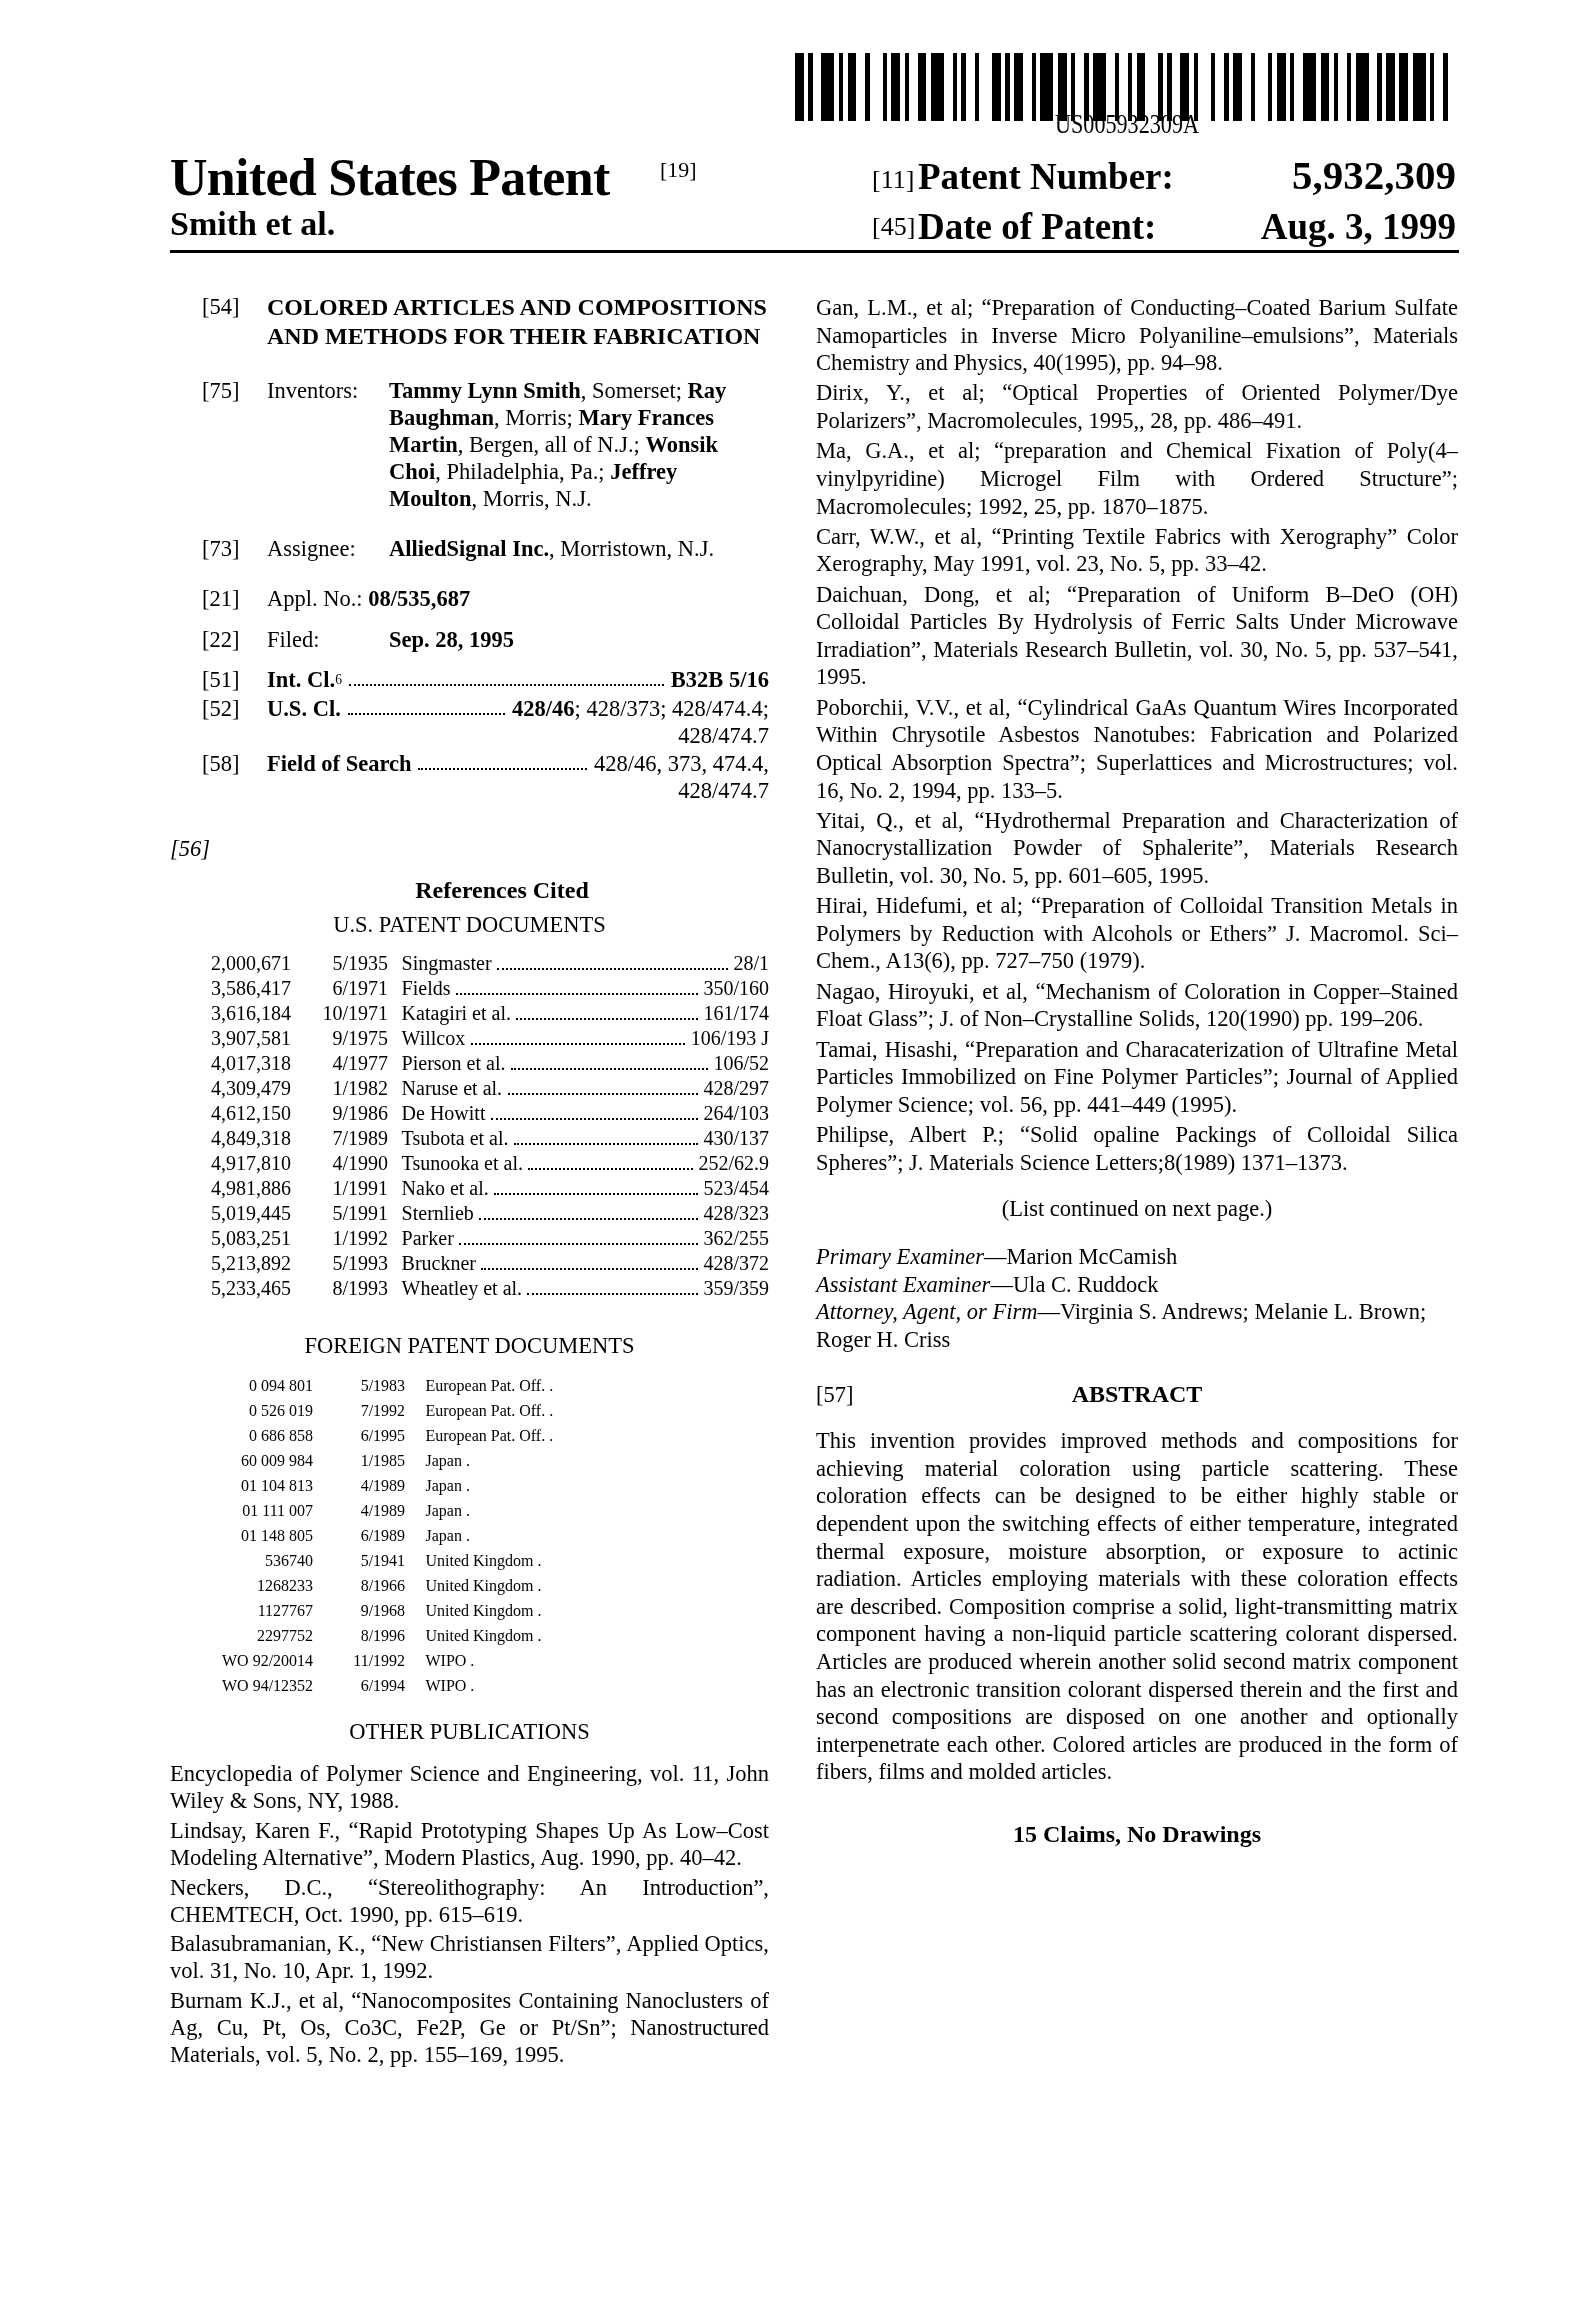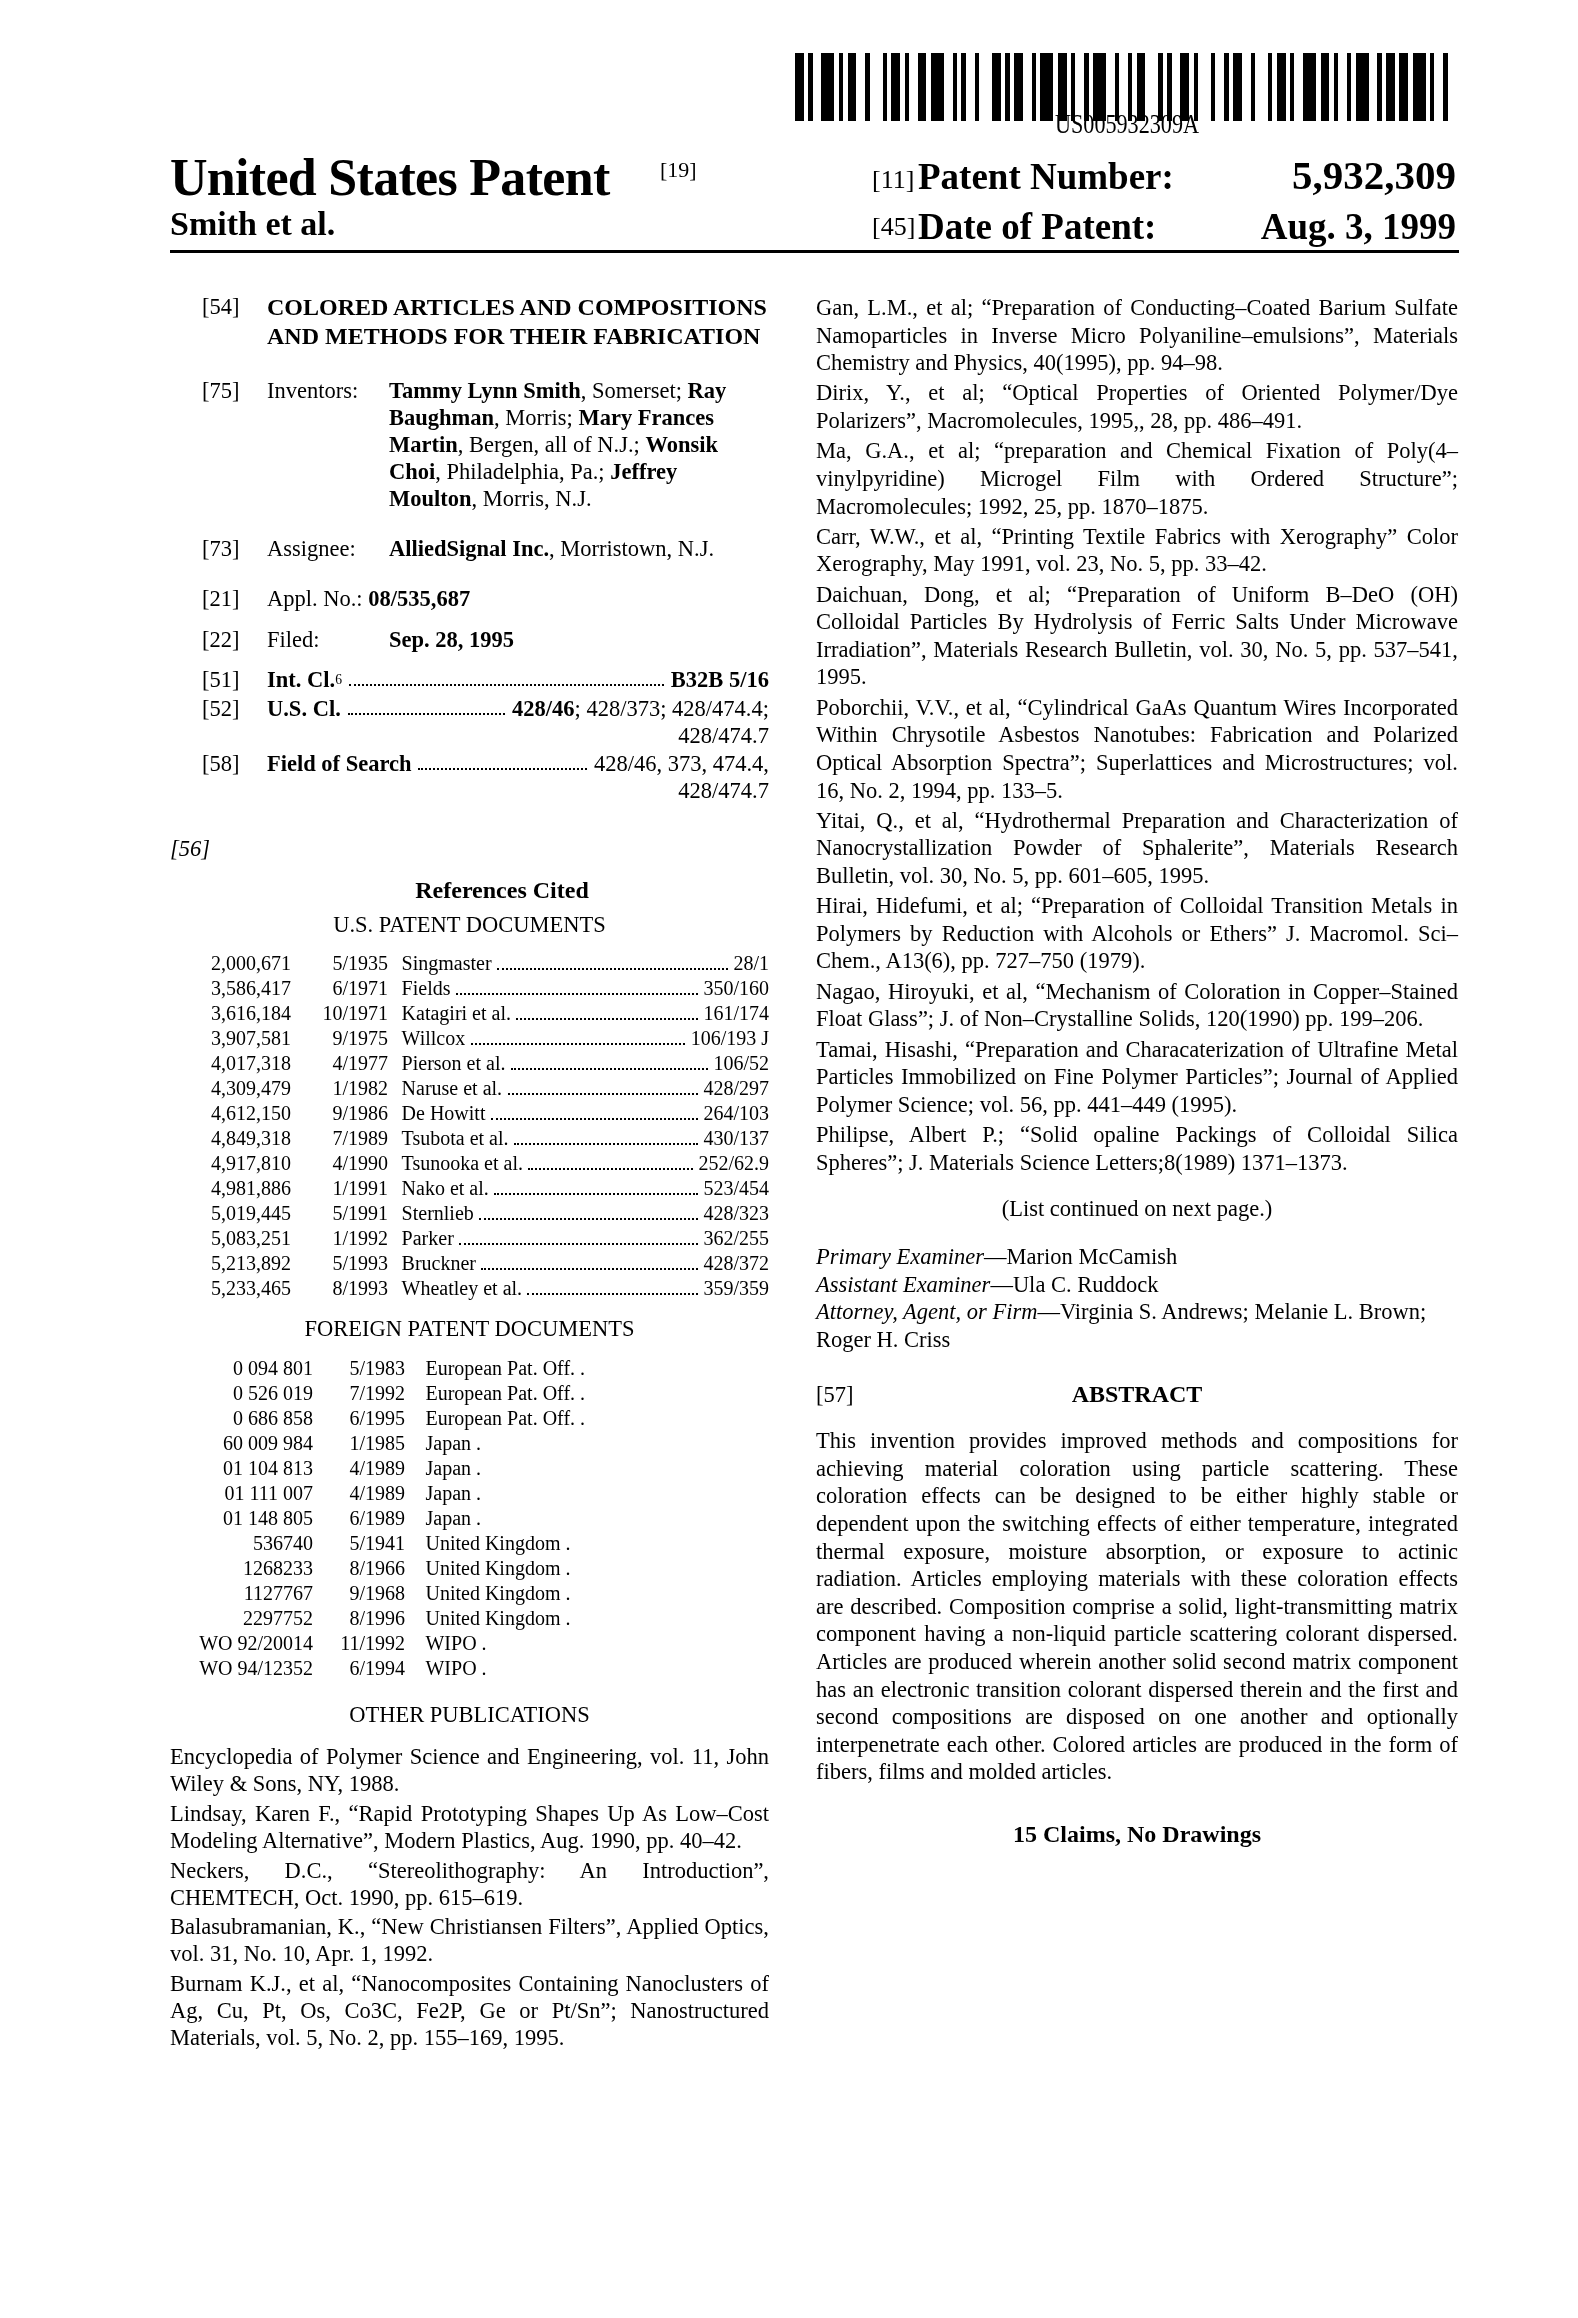--- a/index.html
+++ b/index.html
@@ -41,21 +41,21 @@
   .refs-header .title { flex: 1; text-align: center; font-weight: bold; font-size: 24px; margin-top: 42px; }
   .subhead { text-align: center; font-size: 22.5px; margin: 4.1px 0 13.6px 0; }
 
   table.us { border-collapse: collapse; margin-left: 41px; width: 558px; font-size: 20px; }
   table.us td { padding: 0; line-height: 25px; white-space: nowrap; }
   table.us td.num { width: 95px; }
   table.us td.dt { width: 82px; text-align: right; padding-right: 13.6px; }
   .dotfill { display: flex; align-items: flex-end; }
   .dotfill .d { flex: 1; border-bottom: 2px dotted #000; margin: 0 5.4px 6.1px 5.4px; }
 
-  table.fp { border-collapse: collapse; margin-left: 4.1px; font-size: 20px; }
+  table.fp { border-collapse: collapse; margin-left: 4.1px; font-size: 16px; }
   table.fp td { padding: 0; line-height: 25px; white-space: nowrap; }
   table.fp td.num { width: 139px; text-align: right; padding-right: 17px; }
   table.fp td.dt { width: 75px; text-align: right; padding-right: 20.4px; }
 
   .pub { text-align: justify; margin: 0 0 2.7px 0; }
   .cont { text-align: center; margin: 19px 0 20.4px 0; }
   .exam { margin: 0; }
   .i { font-style: italic; }
   .abs-header { display: flex; margin-top: 27px; margin-bottom: 19px; }
   .abs-header .code { width: 65px; }
@@ -403,21 +403,21 @@
             <div class="dotfill">
               <span>Wheatley et al.</span>
               <span class="d"></span>
               <span>359/359</span>
             </div>
           </td>
         </tr>
       </tbody>
   </table>
 
-  <div class="subhead" style="margin-top:14px">FOREIGN PATENT DOCUMENTS</div>
+  <div class="subhead" style="margin-top:31px">FOREIGN PATENT DOCUMENTS</div>
   <table class="fp">
     <tbody id="fp-body">
         <tr>
           <td class="num">0 094 801</td>
           <td class="dt">5/1983</td>
           <td>European Pat. Off. .</td>
         </tr>
         <tr>
           <td class="num">0 526 019</td>
           <td class="dt">7/1992</td>

